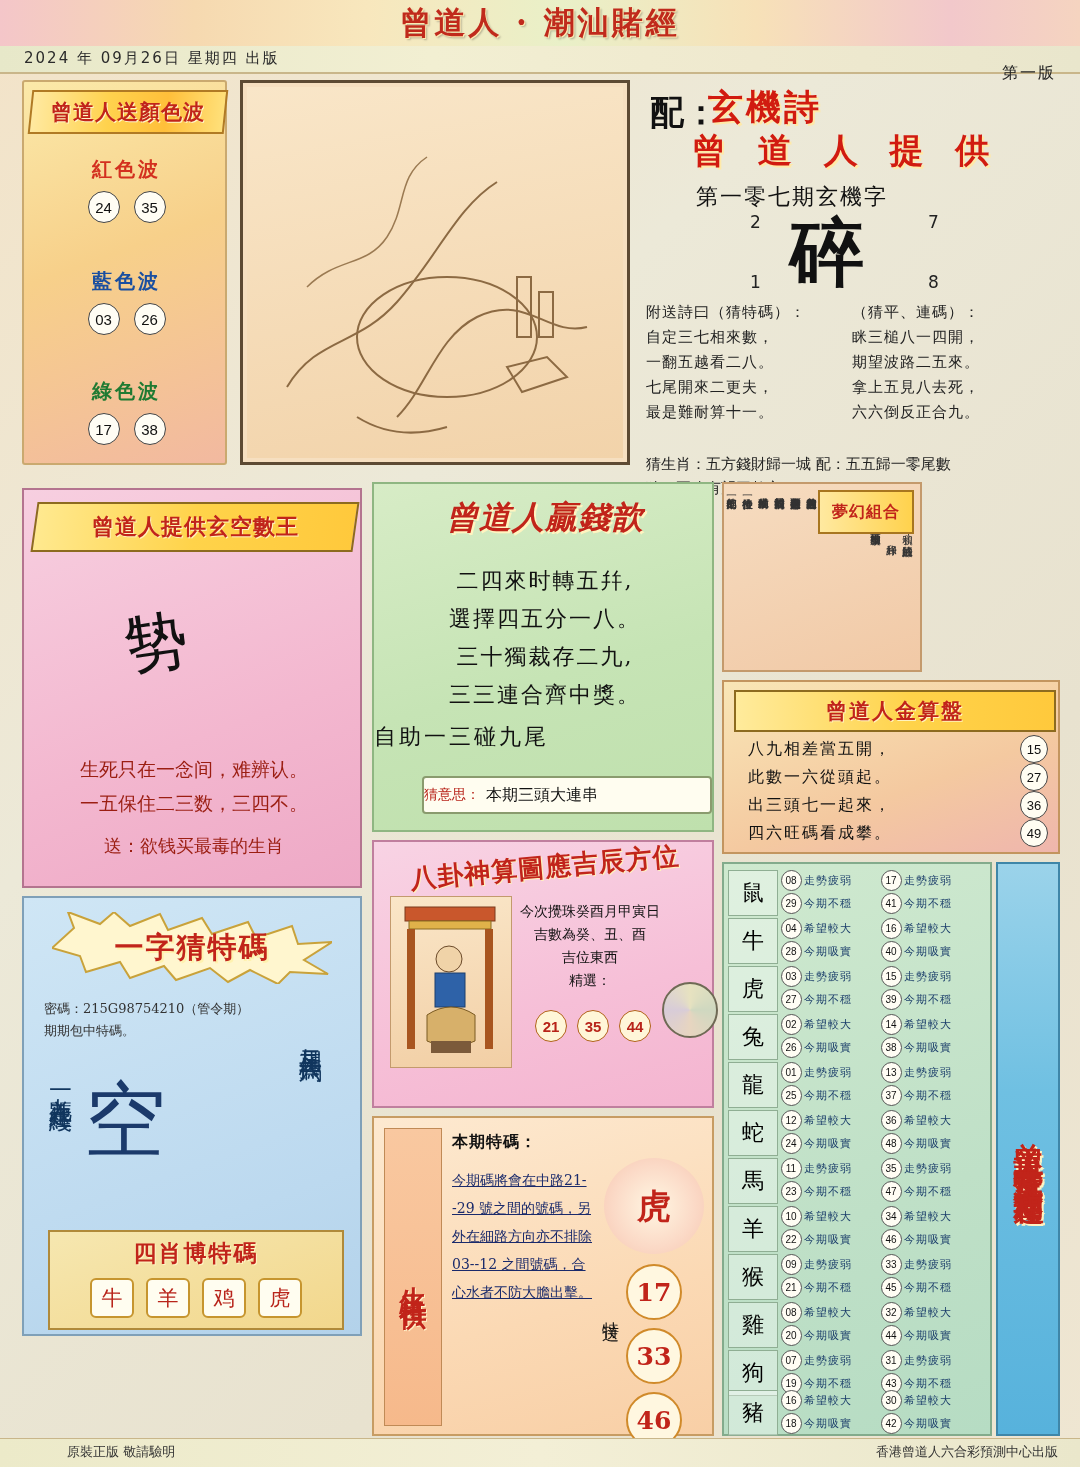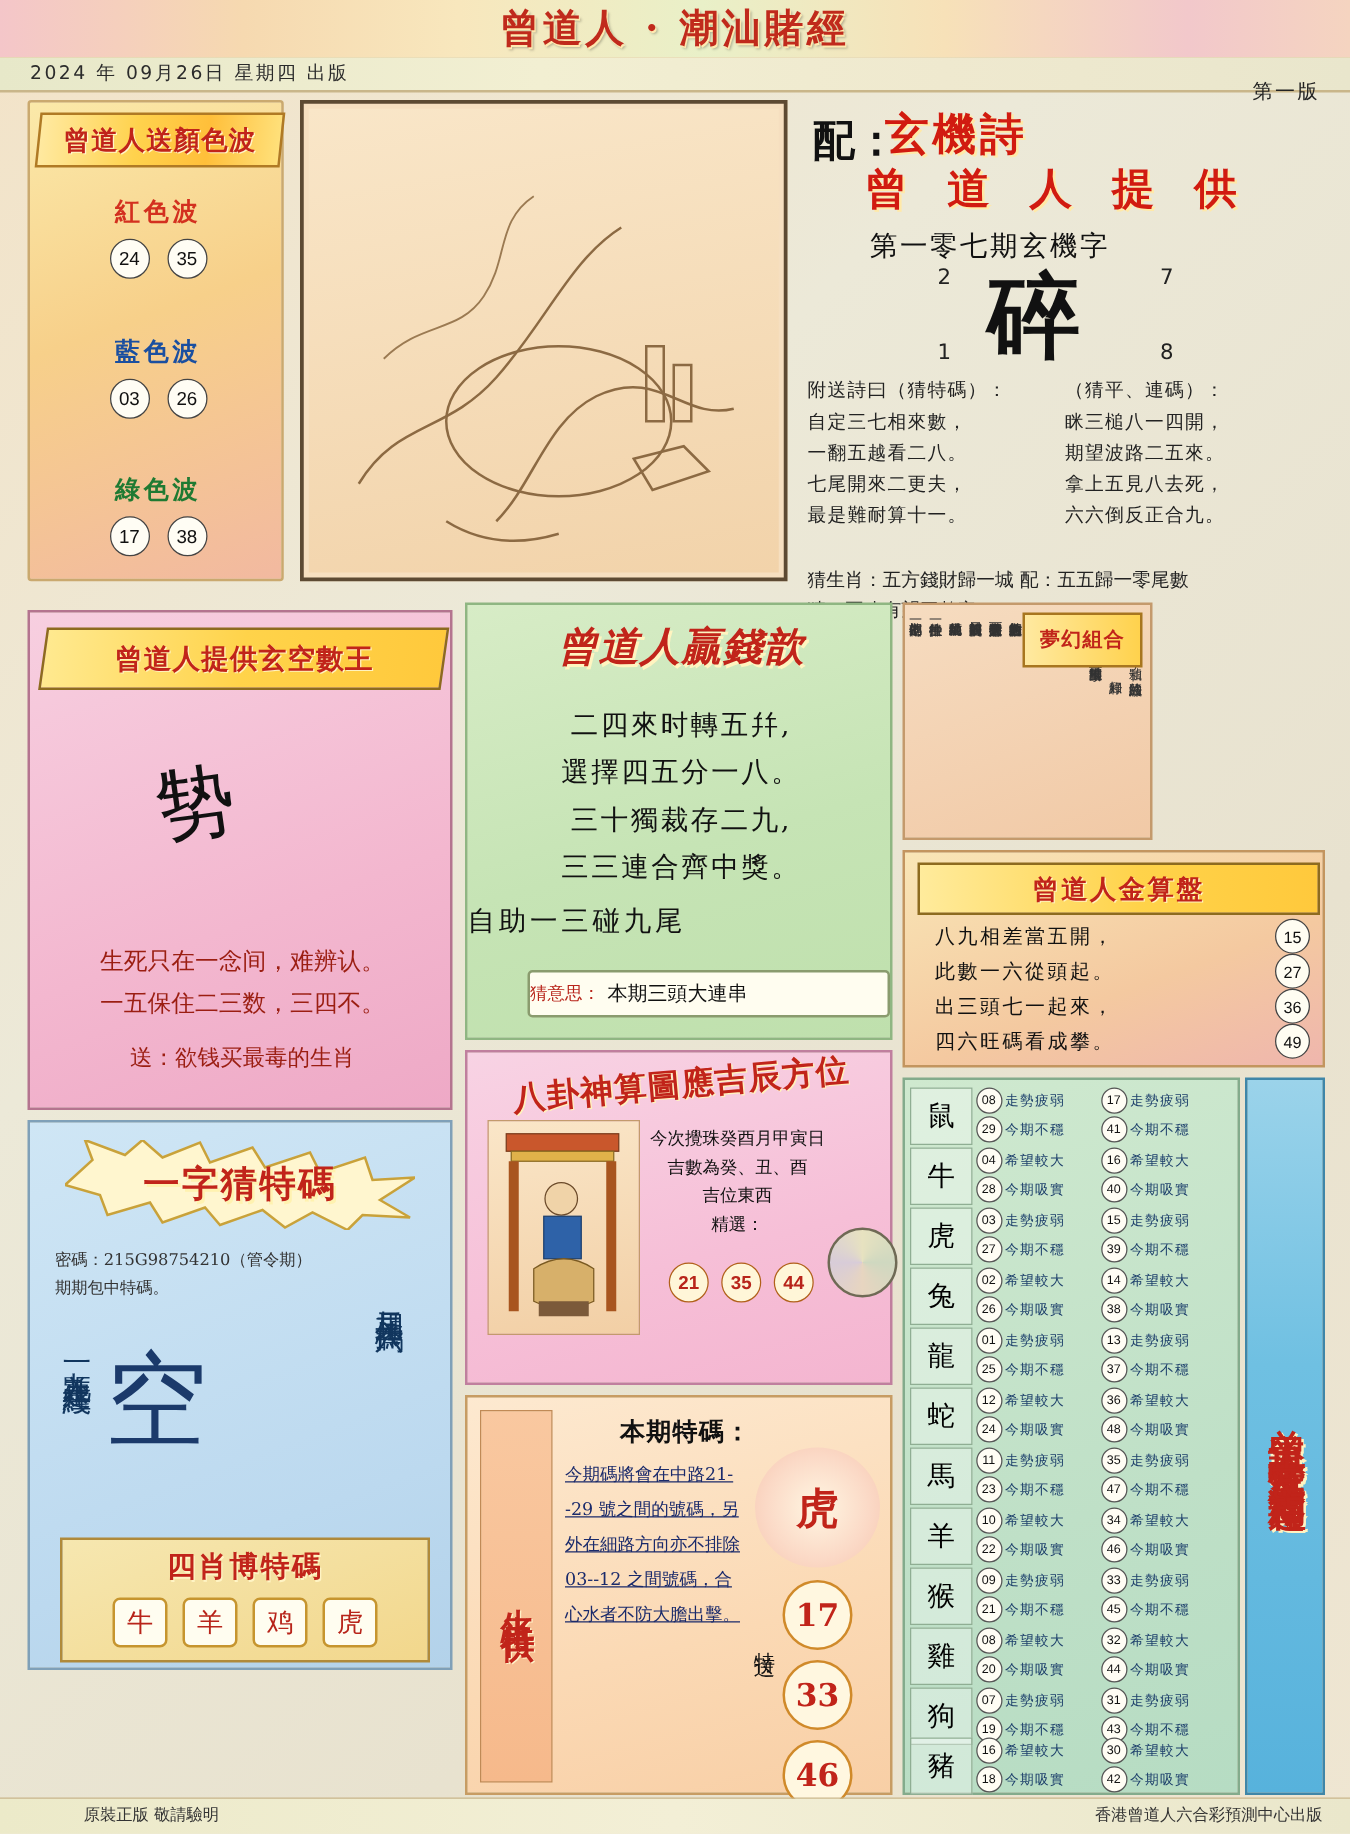--- a/index.html
+++ b/index.html
@@ -130,21 +130,21 @@
   .bg-compass{position:absolute;left:288px;top:140px;width:52px;height:52px;border-radius:50%;
     background:conic-gradient(#e7e2c0,#cfd8c0,#e7d5c0,#d8ccd8,#e7e2c0);border:2px solid #6f6a55;}
   
   #tema{left:372px;top:1116px;width:342px;height:320px;
     background:linear-gradient(165deg,#fde9d0,#fbd9b4 60%,#f8cfa6);border:2px solid #c79c63;}
   .tema-vert{position:absolute;left:10px;top:10px;width:56px;height:296px;
     background:linear-gradient(180deg,#f9c8a0,#f6b98b);border:1px solid #c08a56;
     display:flex;align-items:center;justify-content:center;}
   .tema-vert span{font-size:27px;font-weight:bold;color:#c1241a;font-family:"DejaVu Serif",serif;
     writing-mode:vertical-rl;text-orientation:upright;letter-spacing:6px;text-shadow:1px 1px 0 #fff2c8;}
-  .tema-hd{position:absolute;left:78px;top:14px;font-size:20px;font-weight:bold;color:#111;font-family:"DejaVu Serif",serif;letter-spacing:1px;margin-left:44px;}
+  .tema-hd{position:absolute;left:78px;top:14px;font-size:16px;font-weight:bold;color:#111;font-family:"DejaVu Serif",serif;letter-spacing:1px;}
   .tema-body{position:absolute;left:78px;top:48px;width:146px;font-size:14px;color:#1a2a6b;
     font-family:"DejaVu Serif",serif;line-height:28px;text-decoration:underline;}
   .tema-flower{position:absolute;left:230px;top:40px;width:100px;height:96px;border-radius:50%;
     background:radial-gradient(circle at 50% 50%,#fff6e2,#fbd9c6 60%,#f6c6b0);}
   .tema-flower span{position:absolute;left:0;top:26px;width:100px;text-align:center;font-size:34px;color:#c1241a;
     font-family:"DejaVu Serif",serif;font-weight:bold;}
   .tema-balls{position:absolute;left:240px;top:146px;width:80px;}
   .tema-balls .tb{width:52px;height:52px;border-radius:50%;margin:0 auto 8px;background:#fff7e0;border:2px solid #d08a2a;
     display:flex;align-items:center;justify-content:center;font-size:25px;color:#c1241a;font-weight:bold;font-family:"DejaVu Serif",serif;}
   .tema-send{position:absolute;left:226px;top:190px;font-size:17px;color:#111;font-family:"DejaVu Serif",serif;

